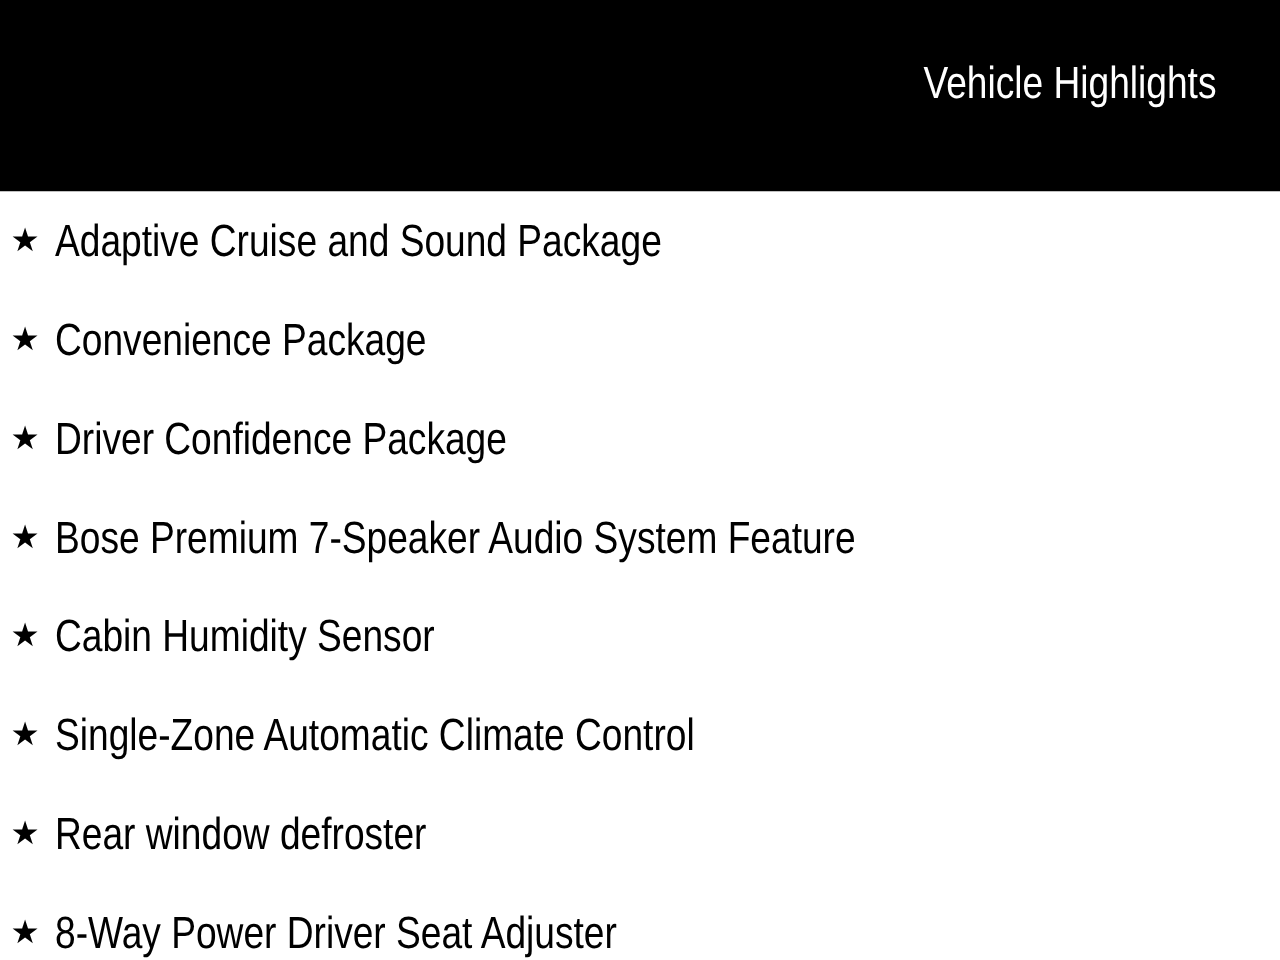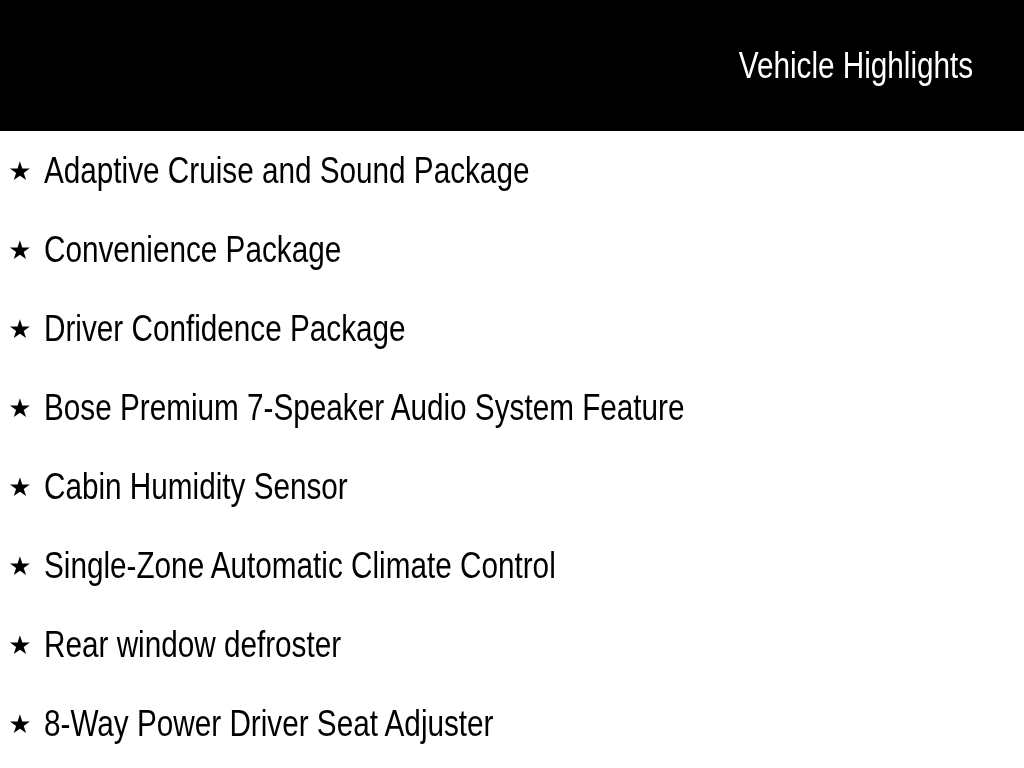--- a/index.html
+++ b/index.html
@@ -7,21 +7,21 @@
     padding: 0;
     width: 1024px;
     height: 768px;
     overflow: hidden;
     background: #ffffff;
     font-family: "Liberation Sans", sans-serif;
   }
   .header-bar {
     position: relative;
     width: 1024px;
-    height: 131px;
+    height: 153px;
     background: #000000;
   }
   .header-title {
     position: absolute;
     top: 0;
     right: 51px;
     height: 131px;
     line-height: 131px;
     font-size: 36px;
     font-weight: 400;

